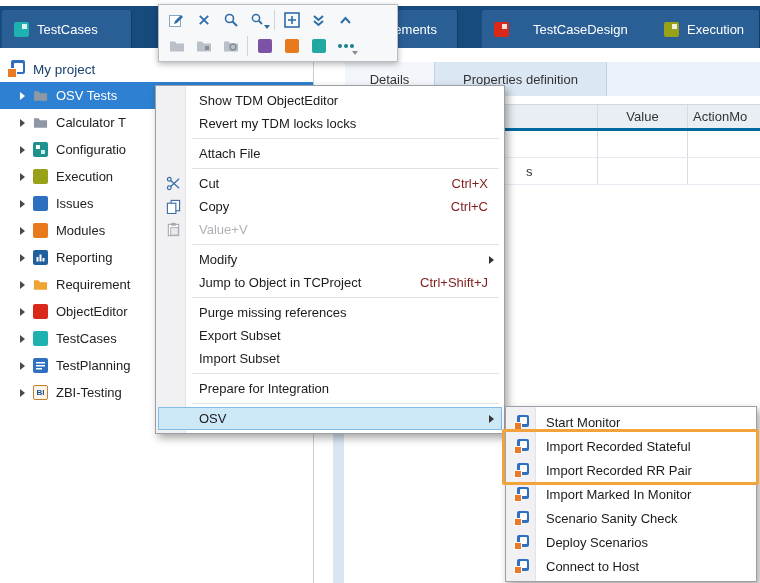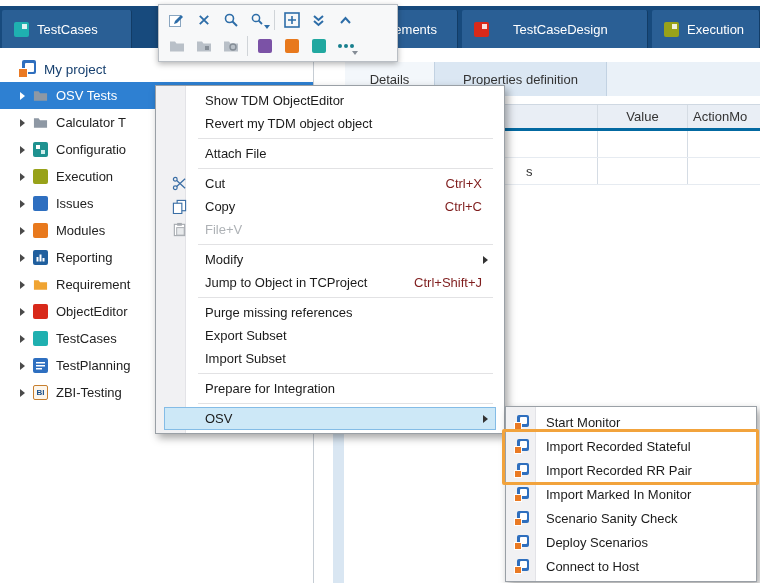--- a/index.html
+++ b/index.html
@@ -32,21 +32,21 @@
   .csq { width:14px; height:14px; border-radius:2px; }
   .drop { position:absolute; right:1px; bottom:3px; width:0; height:0;
           border-left:3px solid transparent; border-right:3px solid transparent;
           border-top:4px solid #2d6da8; }
   .dots { display:flex; gap:2px; align-items:center; }
   .dots i { width:4px; height:4px; border-radius:50%; background:#18808e; display:block; }
 
   
   #treepanel { position:absolute; left:0; top:48px; width:314px; height:535px;
                background:#fff; border-right:1px solid #c6cdd4; padding-top:8px; z-index:1; }
-  .troot { display:flex; align-items:center; height:26px; padding-left:18px; font-size:13.5px; color:#17406f; }
+  .troot { display:flex; align-items:center; height:26px; padding-left:7px; font-size:13.5px; color:#17406f; }
   .troot .lbl { margin-left:8px; }
   .trow { display:flex; align-items:center; height:27px; padding-left:20px; color:#222; position:relative; }
   .trow.sel { background:#2e80d2; color:#fff; }
   .exp { width:0; height:0; border-top:4px solid transparent; border-bottom:4px solid transparent;
          border-left:5px solid #4a4a4a; margin-right:8px; flex:none; }
   .trow.sel .exp { border-left-color:#fff; }
   .sq { width:15px; height:15px; border-radius:2px; margin-right:8px; flex:none; }
   .ticon-svg { margin-right:8px; flex:none; display:flex; }
   .bi-badge { width:15px; height:15px; margin-right:8px; flex:none; background:#fdf6ec;
               border:1px solid #c77f2e; color:#1a4f8a; font-size:8px; font-weight:bold;
@@ -76,21 +76,21 @@
   .c0 { width:252px; }
   .c1 { width:91px; border-left:1px solid #d5dce4; border-right:1px solid #d5dce4; justify-content:center; }
   .c2 { flex:1; padding-left:5px; }
   .trowline { position:absolute; left:31px; right:0; height:27px; display:flex;
               border-bottom:1px solid #e6ebf1; background:#fff; }
   .trowline .c0 { padding-left:181px; color:#333; }
 
   
   #ctxmenu { position:absolute; left:155px; top:85px; width:350px; background:#fff;
              border:1px solid #9aa0a6; box-shadow:3px 4px 8px rgba(0,0,0,.35);
-             z-index:30; padding:3px 8px; }
+             z-index:30; padding:3px 2px; }
   #ctxmenu .gutter, #submenu .gutter { position:absolute; left:0; top:0; bottom:0; width:30px;
              background:#f1f1f3; border-right:1px solid #e3e3e7; }
   .mi { position:relative; height:23px; display:flex; align-items:center; padding-left:41px;
         font-size:13px; color:#1b1b1b; cursor:default; }
   .mi .micon { position:absolute; left:7px; width:17px; height:17px; display:flex;
                align-items:center; justify-content:center; }
   .mi .lbl { flex:1; }
   .mi .sc { color:#7f1d1d; margin-right:14px; }
   .mi.disabled .lbl, .mi.disabled .sc { color:#aeb2b6; }
   .mi.hl { background:#cde8f7; outline:1px solid #84bce6; outline-offset:-1px; }
@@ -113,21 +113,21 @@
 <body>
 
 <div id="tabbar">
   <div class="tab" style="left:2px; width:130px;">
     <span class="tabicon" style="background:#1fb0b0;"></span>
     <span>TestCases</span>
   </div>
   <div class="tab" style="left:336px; width:122px; justify-content:center;">
     <span>Requirements</span>
   </div>
-  <div class="tab" style="left:462px; width:186px;gap:24px;">
+  <div class="tab" style="left:482px; width:186px;gap:24px;">
     <span class="tabicon" style="background:#d8291a;"></span>
     <span>TestCaseDesign</span>
   </div>
   <div class="tab" style="left:652px; width:108px;">
     <span class="tabicon" style="background:#98a219;"></span>
     <span>Execution</span>
   </div>
 </div>
 
 <div id="toolbar">
@@ -343,21 +343,21 @@
   </div>
 </div>
 
 <div id="ctxmenu">
   <div class="gutter"></div>
 
   <div class="mi">
     <span class="lbl">Show TDM ObjectEditor</span>
   </div>
   <div class="mi">
-    <span class="lbl">Revert my TDM object object</span>
+    <span class="lbl">Revert my TDM locks locks</span>
   </div>
   <div class="msep"></div>
 
   <div class="mi">
     <span class="lbl">Attach File</span>
   </div>
   <div class="msep"></div>
 
   <div class="mi">
     <span class="micon">
@@ -381,21 +381,21 @@
     <span class="sc">Ctrl+C</span>
   </div>
   <div class="mi disabled">
     <span class="micon">
       <svg width="15" height="15" viewBox="0 0 16 16">
           <rect x="2.5" y="2.5" width="11" height="12" fill="#fff" stroke="#a7abb0" stroke-width="1.2"></rect>
           <rect x="5.5" y="1" width="5" height="3" fill="#a7abb0"></rect>
           <rect x="5" y="6" width="8" height="8" fill="#e8eaec" stroke="#a7abb0" stroke-width="1"></rect>
         </svg>
     </span>
-    <span class="sc">File+V</span>
+    <span class="sc">Value+V</span>
   </div>
   <div class="msep"></div>
 
   <div class="mi">
     <span class="lbl">Modify</span>
     <span class="arr"></span>
   </div>
   <div class="mi">
     <span class="lbl">Jump to Object in TCProject</span>
     <span class="sc">Ctrl+Shift+J</span>

